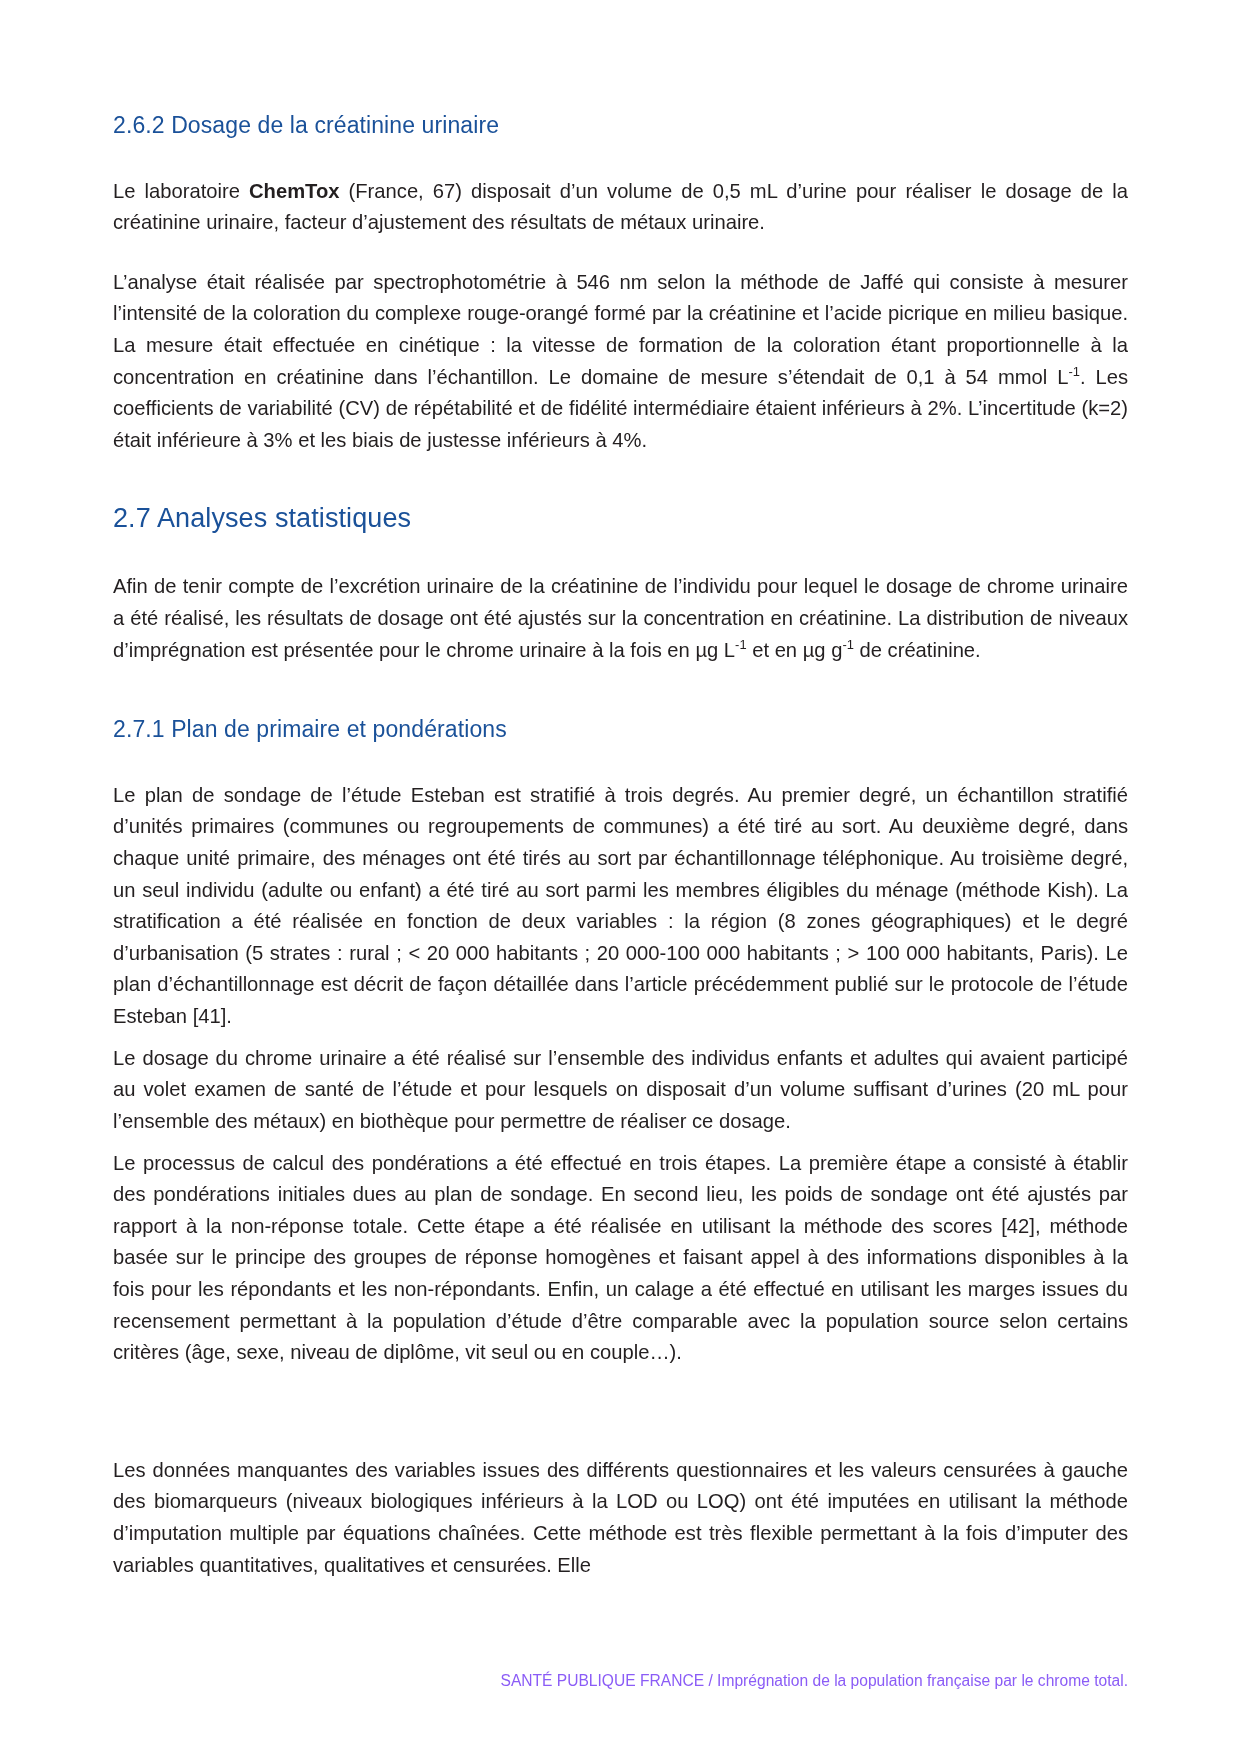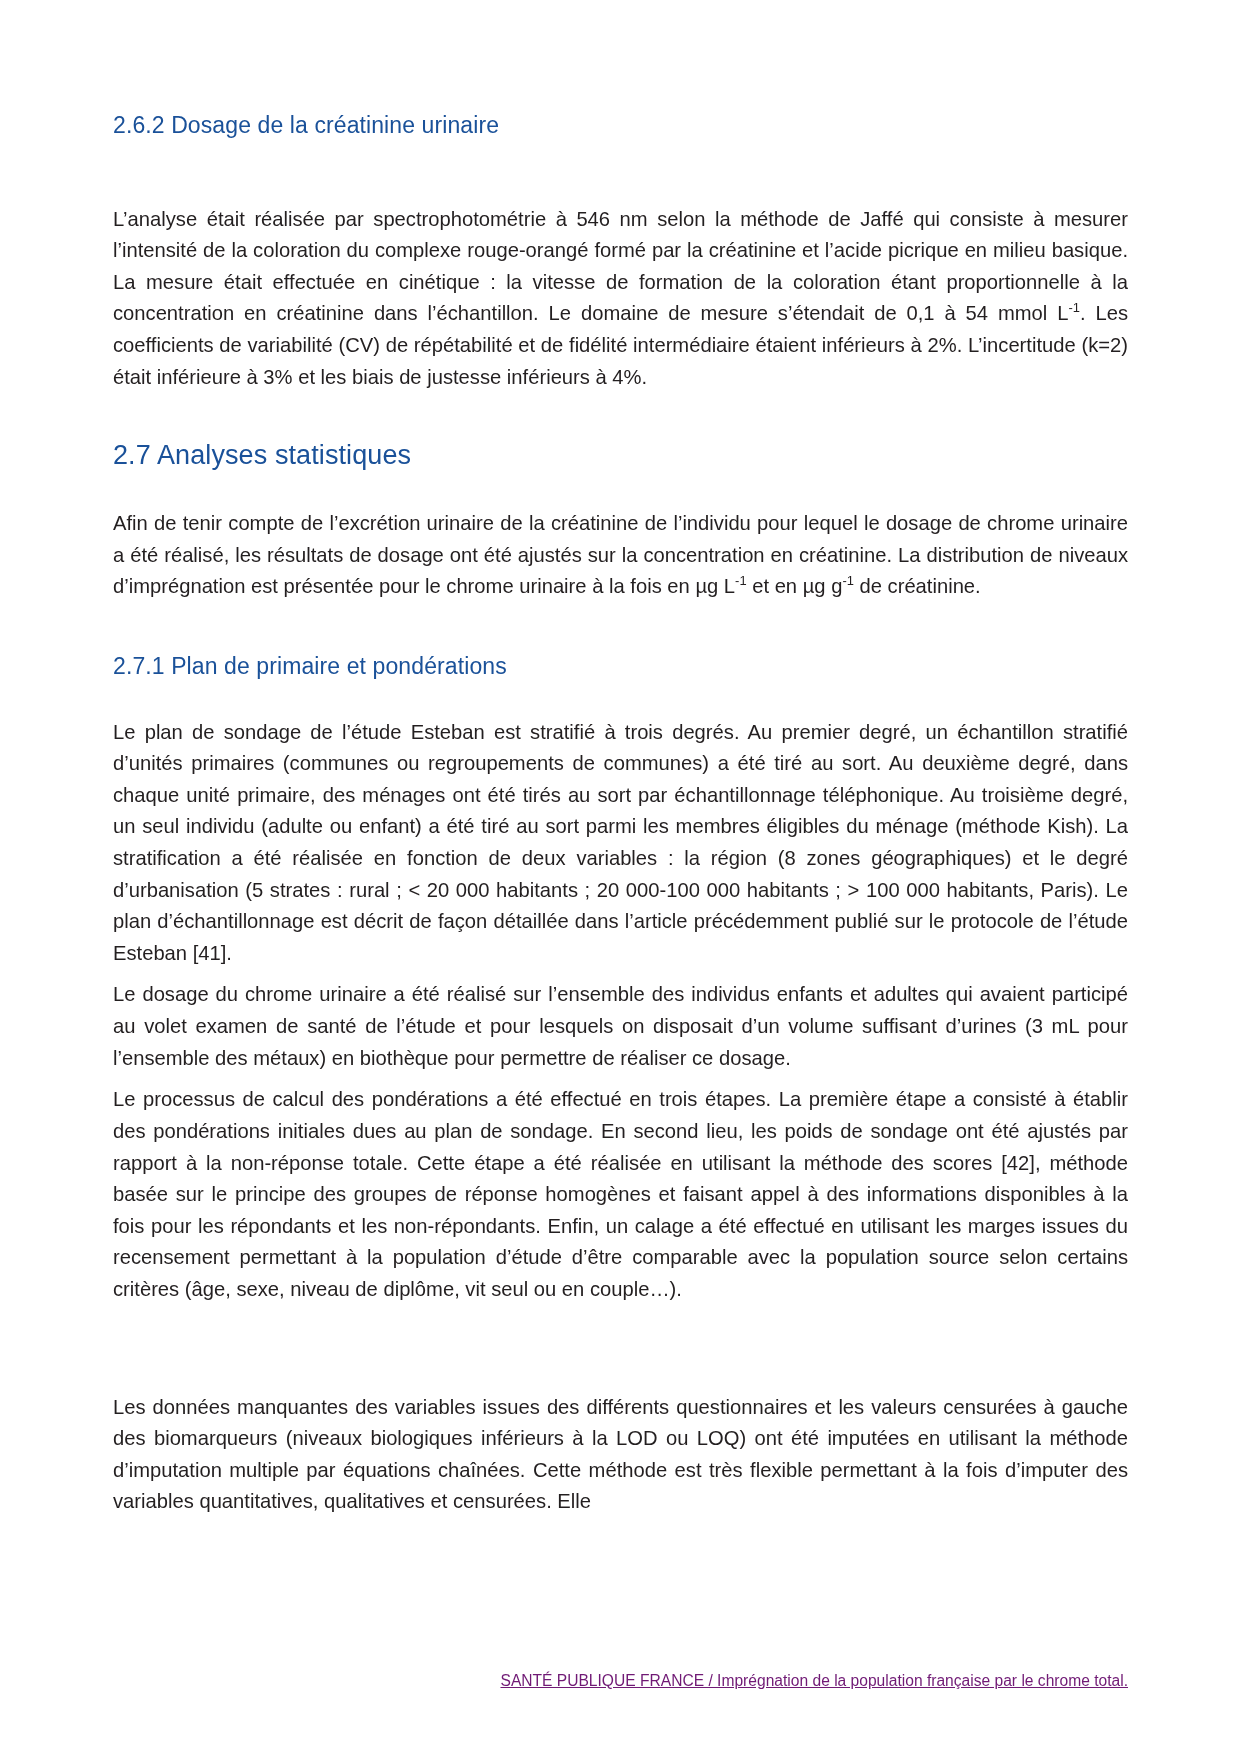--- a/index.html
+++ b/index.html
@@ -67,37 +67,37 @@
   .sp-before-h2 { height: 46px; }
   .sp-before-h3 { height: 50px; }
   .sp-after-h2  { height: 36px; }
 
   .footer {
     position: absolute;
     left: 113px;
     right: 113px;
     bottom: 62px;
     text-align: right;
-    color: #701a75;
+    color: #8b5cf6;
     font-size: 15.6px;
     line-height: 1.42;
-    text-decoration: underline;
   }
   .footer div { white-space: nowrap; }
 </style>
 </head>
 <body>
 
 <div class="page">
   <div class="content">
 
     <h3 class="subsec">2.6.2 Dosage de la créatinine urinaire</h3>
 
     <div class="sp-h-after"></div>
 
+    <p class="body"><span>Le laboratoire </span><b>ChemTox</b><span> (France, 67) disposait d’un volume de 0,5 mL d’urine pour réaliser le dosage de la créatinine urinaire, facteur d’ajustement des résultats de métaux urinaire.</span></p>
 
     <div class="sp-p-gap"></div>
 
     <p class="body"><span>L’analyse était réalisée par spectrophotométrie à 546 nm selon la méthode de Jaffé qui consiste à mesurer l’intensité de la coloration du complexe rouge-orangé formé par la créatinine et l’acide picrique en milieu basique. La mesure était effectuée en cinétique : la vitesse de formation de la coloration étant proportionnelle à la concentration en créatinine dans l’échantillon. Le domaine de mesure s’étendait de 0,1 à 54 mmol L</span><sup>-1</sup><span>. Les coefficients de variabilité (CV) de répétabilité et de fidélité intermédiaire étaient inférieurs à 2%. L’incertitude (k=2) était inférieure à 3% et les biais de justesse inférieurs à 4%.</span></p>
 
     <div class="sp-before-h2"></div>
 
     <h2 class="sec">2.7 Analyses statistiques</h2>
 
     <div class="sp-after-h2"></div>
@@ -107,21 +107,21 @@
     <div class="sp-before-h3"></div>
 
     <h3 class="subsec">2.7.1 Plan de primaire et pondérations</h3>
 
     <div class="sp-h-after"></div>
 
     <p class="body">Le plan de sondage de l’étude Esteban est stratifié à trois degrés. Au premier degré, un échantillon stratifié d’unités primaires (communes ou regroupements de communes) a été tiré au sort. Au deuxième degré, dans chaque unité primaire, des ménages ont été tirés au sort par échantillonnage téléphonique. Au troisième degré, un seul individu (adulte ou enfant) a été tiré au sort parmi les membres éligibles du ménage (méthode Kish). La stratification a été réalisée en fonction de deux variables : la région (8 zones géographiques) et le degré d’urbanisation (5 strates : rural ; &lt; 20 000 habitants ; 20 000-100 000 habitants ; &gt; 100 000 habitants, Paris). Le plan d’échantillonnage est décrit de façon détaillée dans l’article précédemment publié sur le protocole de l’étude Esteban [41].</p>
 
     <div class="sp-p-tight"></div>
 
-    <p class="body">Le dosage du chrome urinaire a été réalisé sur l’ensemble des individus enfants et adultes qui avaient participé au volet examen de santé de l’étude et pour lesquels on disposait d’un volume suffisant d’urines (3 mL pour l’ensemble des métaux) en biothèque pour permettre de réaliser ce dosage.</p>
+    <p class="body">Le dosage du chrome urinaire a été réalisé sur l’ensemble des individus enfants et adultes qui avaient participé au volet examen de santé de l’étude et pour lesquels on disposait d’un volume suffisant d’urines (20 mL pour l’ensemble des métaux) en biothèque pour permettre de réaliser ce dosage.</p>
 
     <div class="sp-p-tight"></div>
 
     <p class="body">Le processus de calcul des pondérations a été effectué en trois étapes. La première étape a consisté à établir des pondérations initiales dues au plan de sondage. En second lieu, les poids de sondage ont été ajustés par rapport à la non-réponse totale. Cette étape a été réalisée en utilisant la méthode des scores [42], méthode basée sur le principe des groupes de réponse homogènes et faisant appel à des informations disponibles à la fois pour les répondants et les non-répondants. Enfin, un calage a été effectué en utilisant les marges issues du recensement permettant à la population d’étude d’être comparable avec la population source selon certains critères (âge, sexe, niveau de diplôme, vit seul ou en couple…).</p>
 
     <div class="sp-before-h3"></div>
 
 
     <div class="sp-h-after"></div>
 

